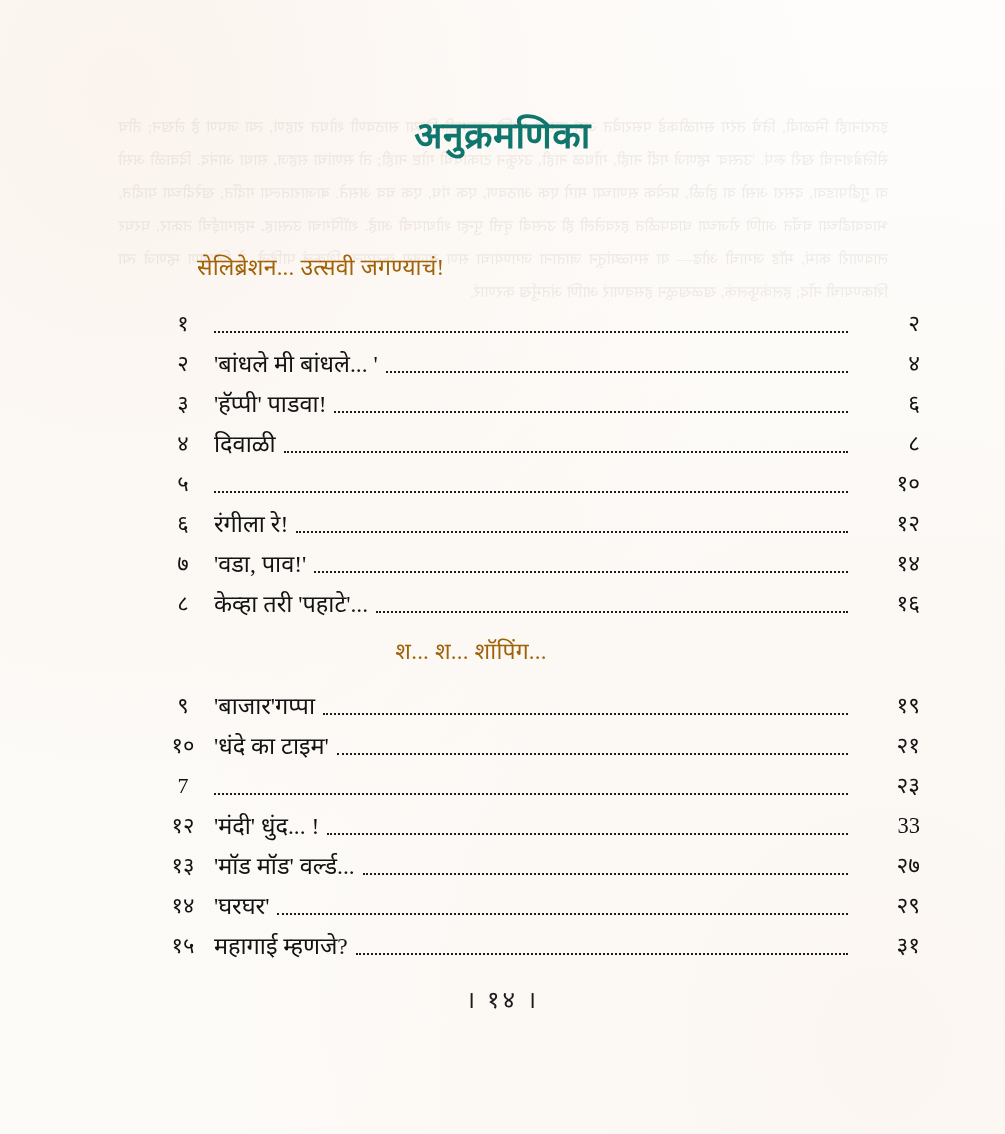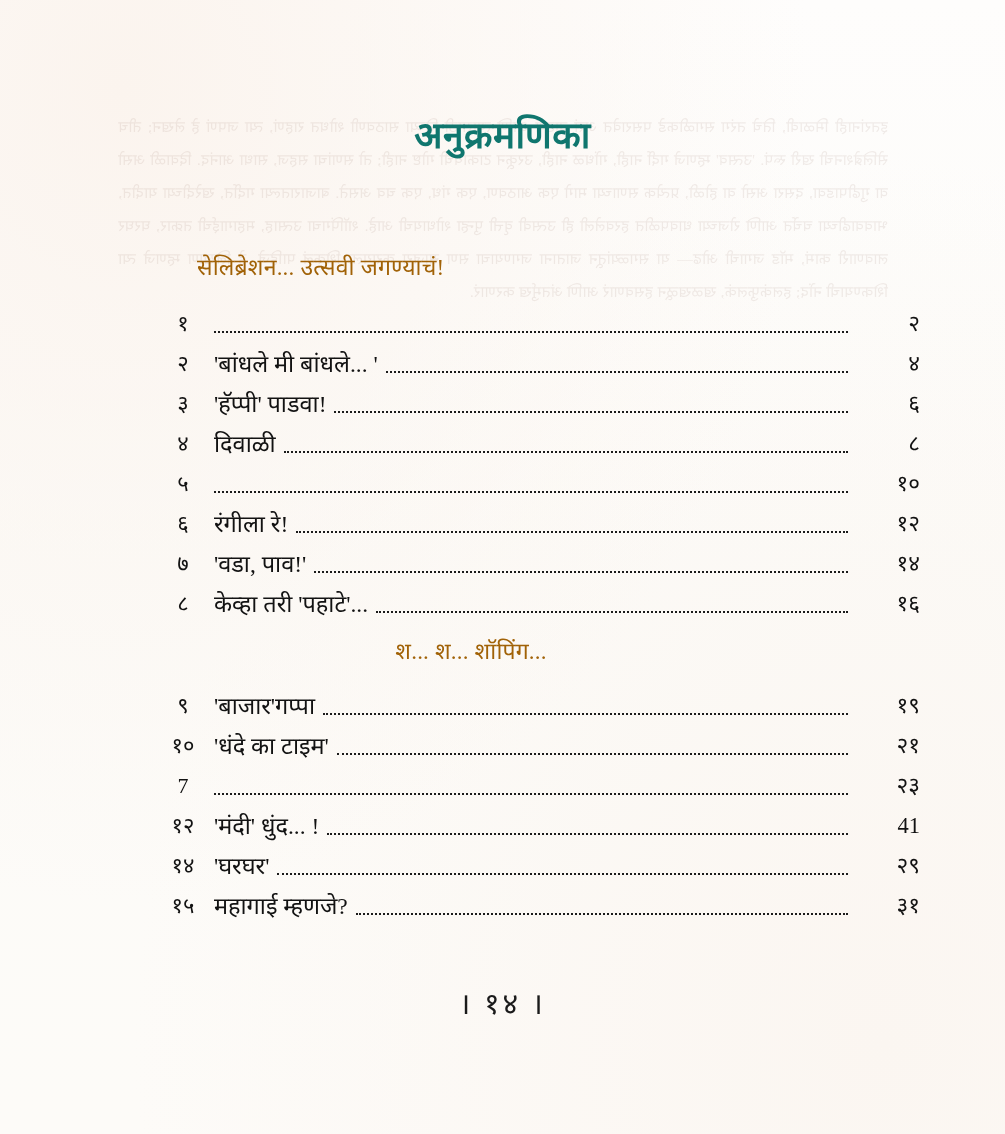--- a/index.html
+++ b/index.html
@@ -118,21 +118,21 @@
     text-align: right;
     font-size: 22.5px;
     padding-left: 10px;
   }
   .folio {
     position: absolute;
     left: 0;
     top: 982px;
     width: 1005px;
     text-align: center;
-    font-size: 30px;
+    font-size: 24px;
     letter-spacing: 3px;
     color: #1a1a1a;
   }
 </style>
 </head>
 <body>
 
 <div class="page"></div>
 
 <div class="bleed">इतरांनाही मिळावी, तिचे तरंग सगळीकडे पसरावेत असं वाटणं आणि त्यासाठी तिच्या साठवणी शोधत राहणं, त्या जपणं हे लेखन; तीच सेलिब्रेशनची खरी रूपं. 'उत्सव' म्हणजे गर्दी नाही, गोंधळ नाही, उरकून टाकायची गोष्ट नाही; तो सणांचा सहज, साधा आनंद. दिवाळी असो वा गुढीपाडवा, दसरा असो वा होळी, प्रत्येक सणाच्या मागे एक आठवण, एक गंध, एक चव असते. बाजारातल्या गर्दीत, खरेदीच्या यादीत, भाववाढीच्या चर्चेत आणि रोजच्या धावपळीत हरवलेली ही उत्सवी वृत्ती पुन्हा शोधायची आहे. शॉपिंगचा उत्साह, महागाईची तक्रार, घरघर लावणारी कामं, मॉड जगाची ओढ— या सगळ्यांतून जाताना जगण्याचा सण साजरा करायला शिकलं पाहिजे. हे लिखाण म्हणजे त्या शिकण्याची नोंद; हलकंफुलकं, खळखळून हसवणारं आणि अंतर्मुख करणारं.</div>
@@ -221,23 +221,29 @@
       <div class="entry">
         <span class="num">7</span>
         <span class="leader"></span>
         <span class="pg">२३</span>
       </div>
 
       <div class="entry">
         <span class="num">१२</span>
         <span class="title">'मंदी' धुंद... !</span>
         <span class="leader"></span>
-        <span class="pg">41</span>
-      </div>
-
+        <span class="pg">33</span>
+      </div>
+
+      <div class="entry">
+        <span class="num">१३</span>
+        <span class="title">'मॉड मॉड' वर्ल्ड...</span>
+        <span class="leader"></span>
+        <span class="pg">२७</span>
+      </div>
 
       <div class="entry">
         <span class="num">१४</span>
         <span class="title">'घरघर'</span>
         <span class="leader"></span>
         <span class="pg">२९</span>
       </div>
 
       <div class="entry">
         <span class="num">१५</span>

